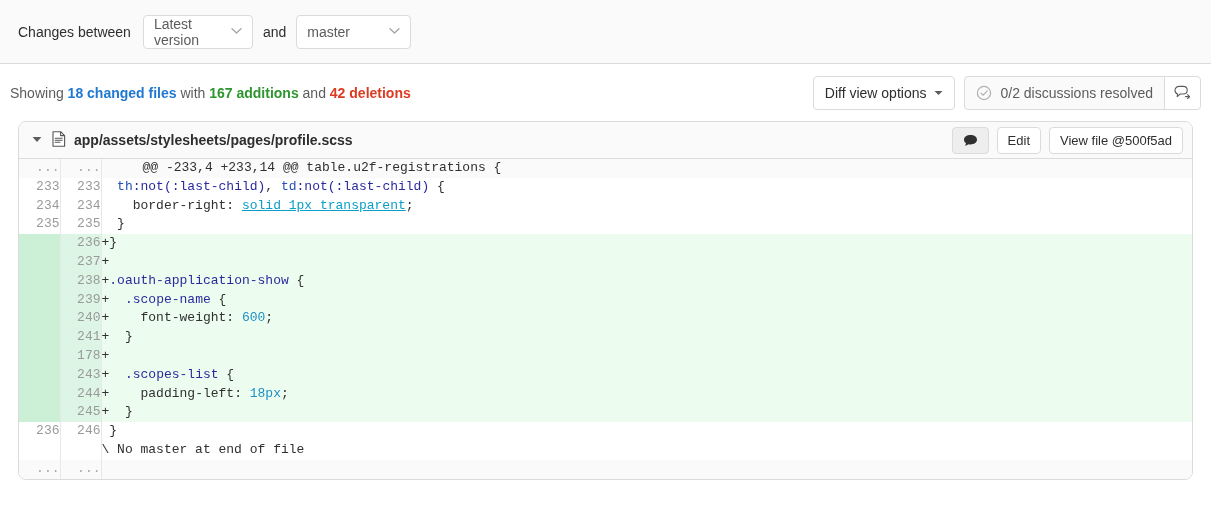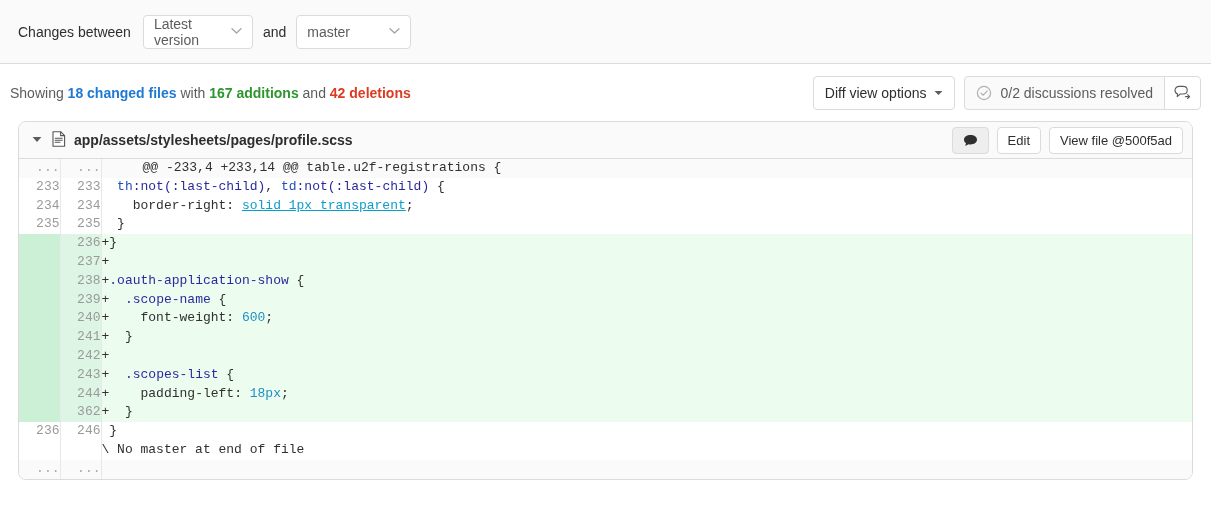--- a/index.html
+++ b/index.html
@@ -295,36 +295,36 @@
           <td class="num new">240</td>
           <td class="code"><span class="marker">+</span><span class="t-plain">    font-weight: </span><span class="t-num">600</span><span class="t-plain">;</span></td>
         </tr>
         <tr class="add">
           <td class="num old"></td>
           <td class="num new">241</td>
           <td class="code"><span class="marker">+</span><span class="t-plain">  }</span></td>
         </tr>
         <tr class="add">
           <td class="num old"></td>
-          <td class="num new">242</td>
+          <td class="num new">178</td>
           <td class="code"><span class="marker">+</span></td>
         </tr>
         <tr class="add">
           <td class="num old"></td>
           <td class="num new">243</td>
           <td class="code"><span class="marker">+</span><span class="t-plain">  </span><span class="t-sel">.scopes-list</span><span class="t-plain"> {</span></td>
         </tr>
         <tr class="add">
           <td class="num old"></td>
           <td class="num new">244</td>
           <td class="code"><span class="marker">+</span><span class="t-plain">    padding-left: </span><span class="t-num">18px</span><span class="t-plain">;</span></td>
         </tr>
         <tr class="add">
           <td class="num old"></td>
-          <td class="num new">362</td>
+          <td class="num new">245</td>
           <td class="code"><span class="marker">+</span><span class="t-plain">  }</span></td>
         </tr>
         <tr class="ctx">
           <td class="num old">236</td>
           <td class="num new">246</td>
           <td class="code"><span class="t-plain"> }</span></td>
         </tr>
         <tr class="meta">
           <td class="num old"></td>
           <td class="num new"></td>

